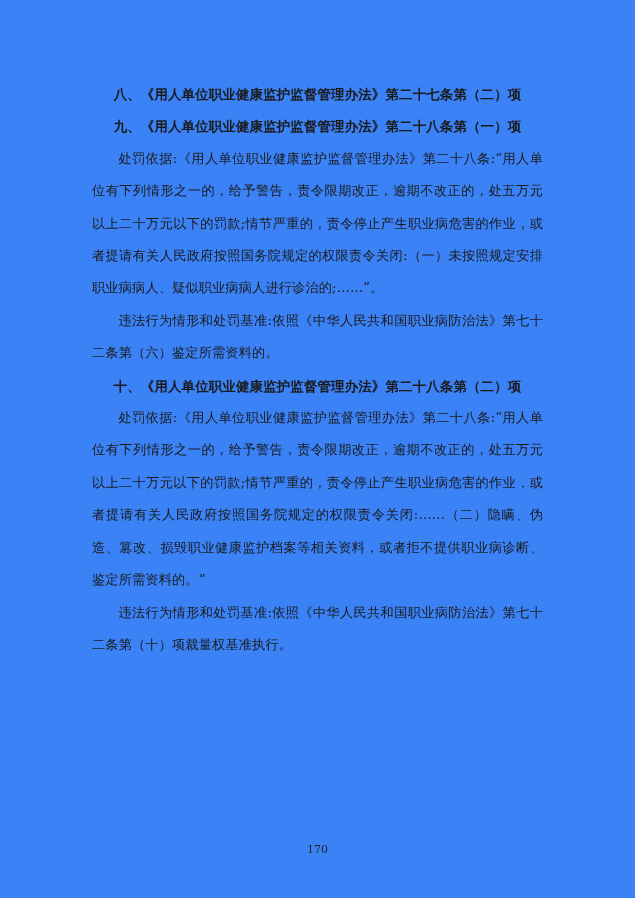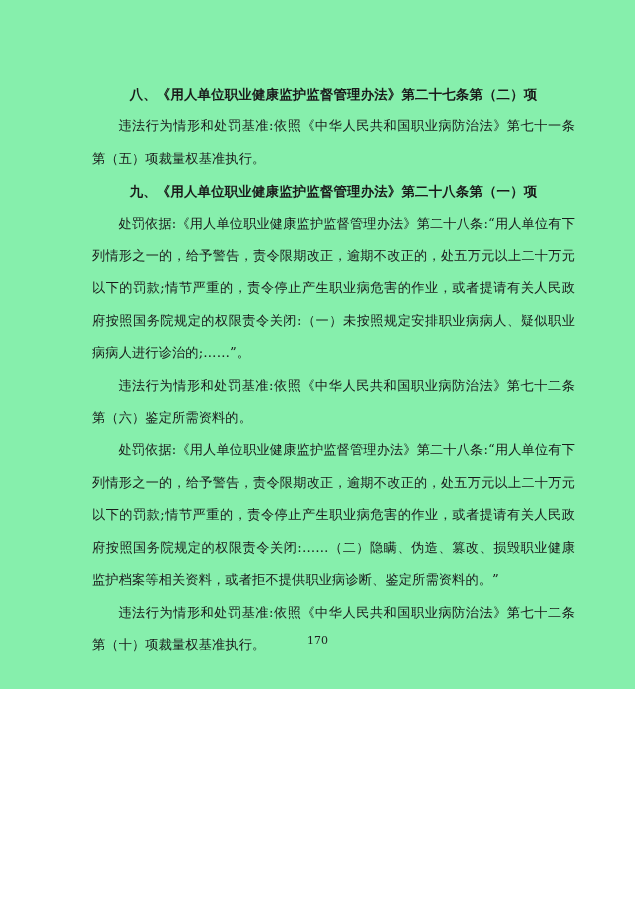--- a/index.html
+++ b/index.html
@@ -9,24 +9,24 @@
   body {
     width: 635px;
     height: 898px;
     background: #ffffff;
     font-family: "DejaVu Serif", "Liberation Serif", serif;
     overflow: hidden;
   }
   .page {
     position: relative;
     width: 635px;
-    height: 689px;
+    height: 898px;
     box-sizing: border-box;
-    padding: 78px 60px 0 92px;
-    background: #86efac;
+    padding: 78px 92px 0 92px;
+    background: #3b82f6;
   }
   .doc-body {
     font-size: 13.2px;
     line-height: 32.4px;
     color: #1a1a1a;
     text-align: justify;
     text-justify: inter-ideograph;
   }
   h2.section-heading {
     font-size: 13.4px;
@@ -54,25 +54,25 @@
     font-family: "DejaVu Serif", "Liberation Serif", serif;
   }
 </style>
 </head>
 <body>
 
 <div class="page">
   <div class="doc-body">
 
     <h2 class="section-heading">八、《用人单位职业健康监护监督管理办法》第二十七条第（二）项</h2>
-    <p class="para">违法行为情形和处罚基准:依照《中华人民共和国职业病防治法》第七十一条第（五）项裁量权基准执行。</p>
 
     <h2 class="section-heading">九、《用人单位职业健康监护监督管理办法》第二十八条第（一）项</h2>
     <p class="para">处罚依据:《用人单位职业健康监护监督管理办法》第二十八条:“用人单位有下列情形之一的，给予警告，责令限期改正，逾期不改正的，处五万元以上二十万元以下的罚款;情节严重的，责令停止产生职业病危害的作业，或者提请有关人民政府按照国务院规定的权限责令关闭:（一）未按照规定安排职业病病人、疑似职业病病人进行诊治的;……”。</p>
     <p class="para">违法行为情形和处罚基准:依照《中华人民共和国职业病防治法》第七十二条第（六）鉴定所需资料的。</p>
 
+    <h2 class="section-heading">十、《用人单位职业健康监护监督管理办法》第二十八条第（二）项</h2>
     <p class="para">处罚依据:《用人单位职业健康监护监督管理办法》第二十八条:“用人单位有下列情形之一的，给予警告，责令限期改正，逾期不改正的，处五万元以上二十万元以下的罚款;情节严重的，责令停止产生职业病危害的作业，或者提请有关人民政府按照国务院规定的权限责令关闭:……（二）隐瞒、伪造、篡改、损毁职业健康监护档案等相关资料，或者拒不提供职业病诊断、鉴定所需资料的。”</p>
     <p class="para">违法行为情形和处罚基准:依照《中华人民共和国职业病防治法》第七十二条第（十）项裁量权基准执行。</p>
 
   </div>
 
   <div class="page-number">170</div>
 </div>
 
 </body></html>

